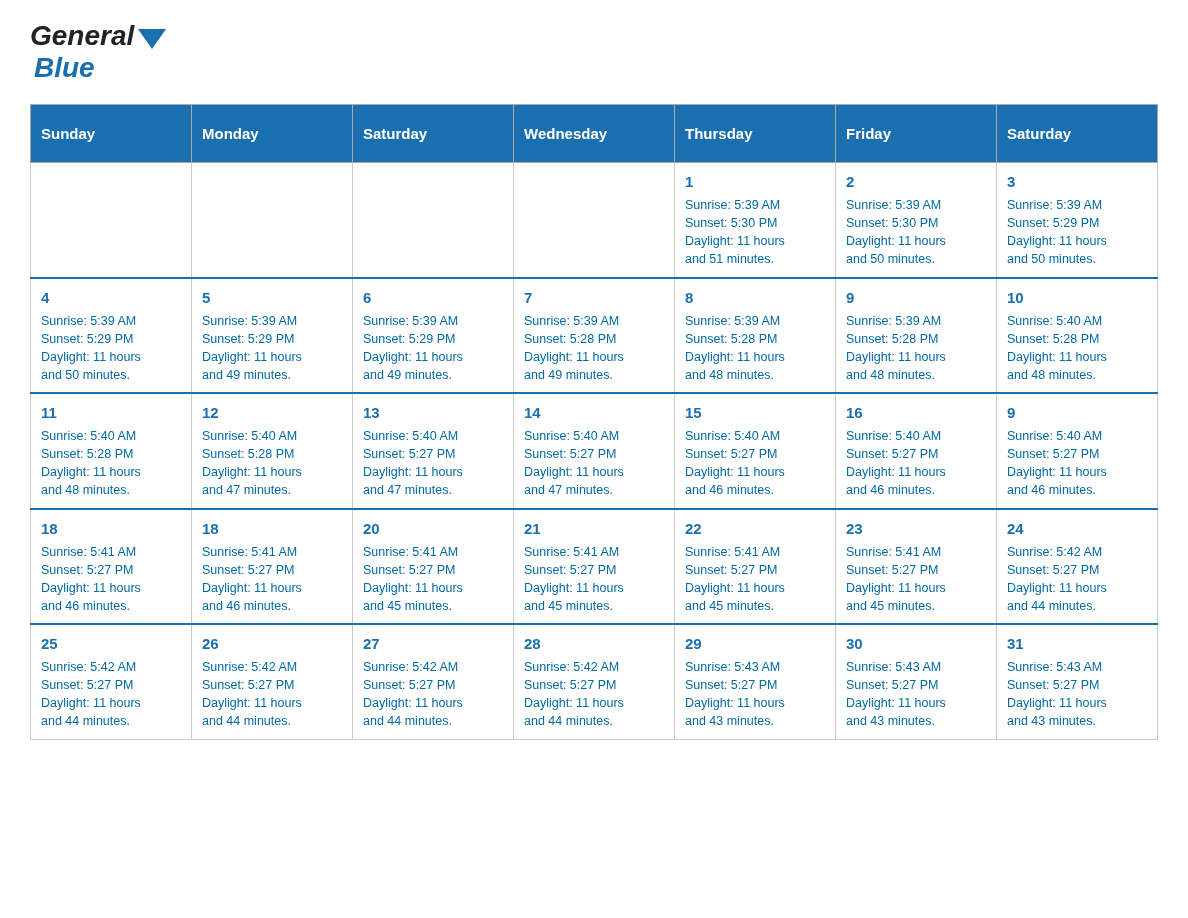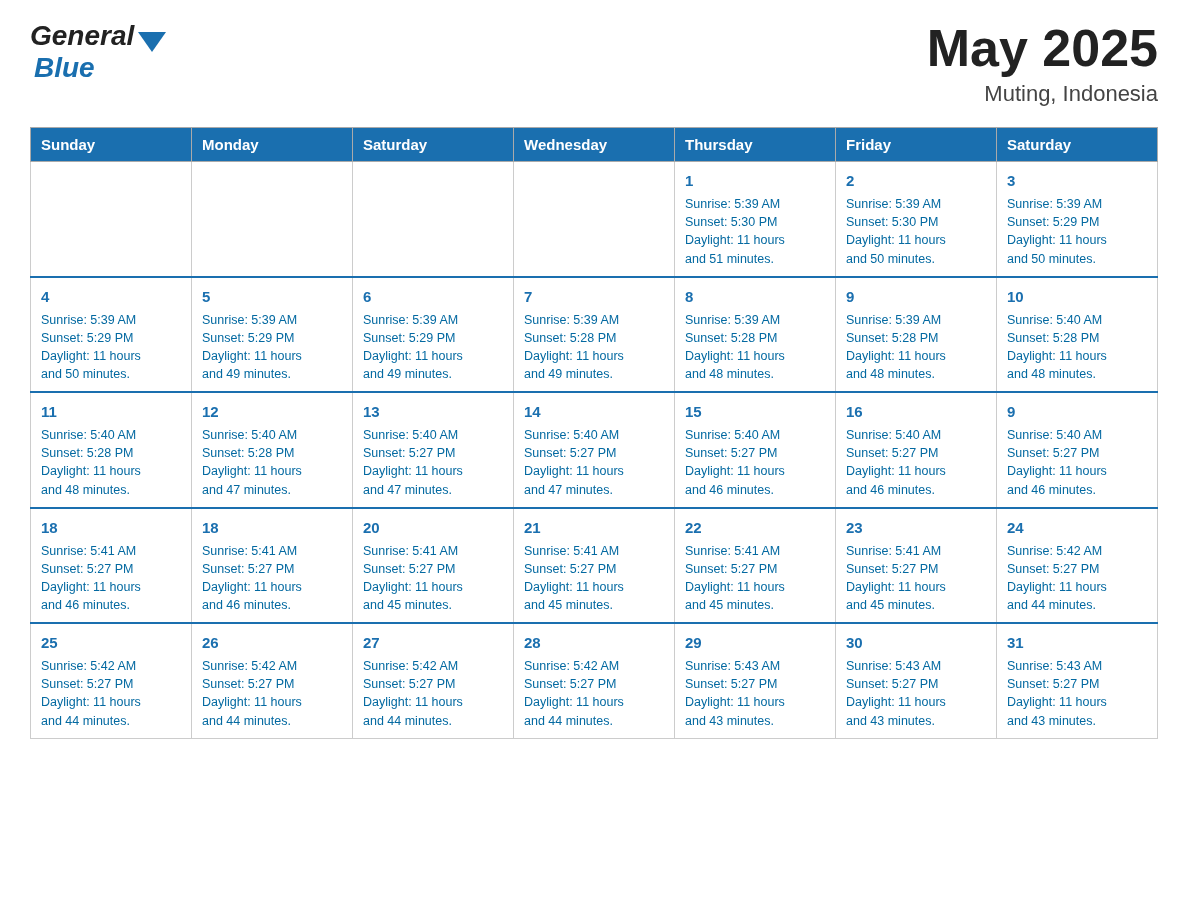--- a/index.html
+++ b/index.html
@@ -17,21 +17,21 @@
       align-items: flex-start;
       margin-bottom: 20px;
     }
     .logo {
       display: flex;
       flex-direction: column;
       align-items: flex-start;
     }
     .logo-top {
       display: flex;
-      align-items: flex-end;
+      align-items: center;
     }
     .logo-general {
       font-size: 28px;
       font-weight: bold;
       color: #222;
       font-style: italic;
     }
     .logo-triangle {
       width: 0;
       height: 0;
@@ -64,21 +64,21 @@
     }
     .calendar {
       width: 100%;
       border-collapse: collapse;
     }
     .calendar th {
       background-color: #1a6faf;
       color: #fff;
       font-size: 15px;
       font-weight: bold;
-      padding: 8px 10px;
+      padding: 20px 10px;
       text-align: left;
       border: 1px solid #aaa;
     }
     .calendar td {
       vertical-align: top;
       padding: 8px 10px;
       border: 1px solid #ccc;
       width: calc(100% / 7);
       font-size: 13px;
       line-height: 1.4;
@@ -108,24 +108,20 @@
 <div class="header">
   <div class="logo">
     <div class="logo-top">
       <span class="logo-general">General</span>
       <div class="logo-triangle"></div>
     </div>
     <div style="display:flex; margin-left: 2px;">
       <span class="logo-blue">Blue</span>
     </div>
   </div>
-  <div class="title-section">
-    <div class="month-year">May 2025</div>
-    <div class="location">Muting, Indonesia</div>
-  </div>
 </div>
 
 <table class="calendar">
   <thead>
     <tr>
     <th>Sunday</th>
         <th>Monday</th>
         <th>Saturday</th>
         <th>Wednesday</th>
         <th>Thursday</th>

